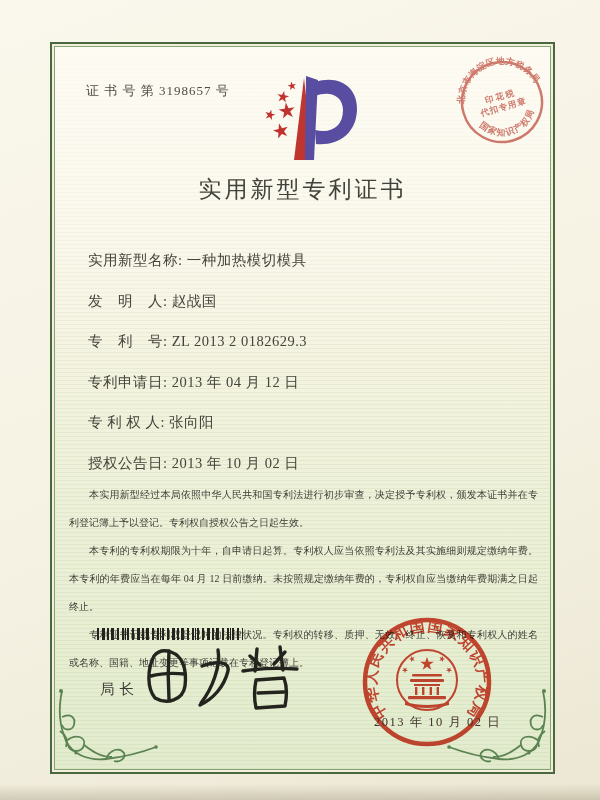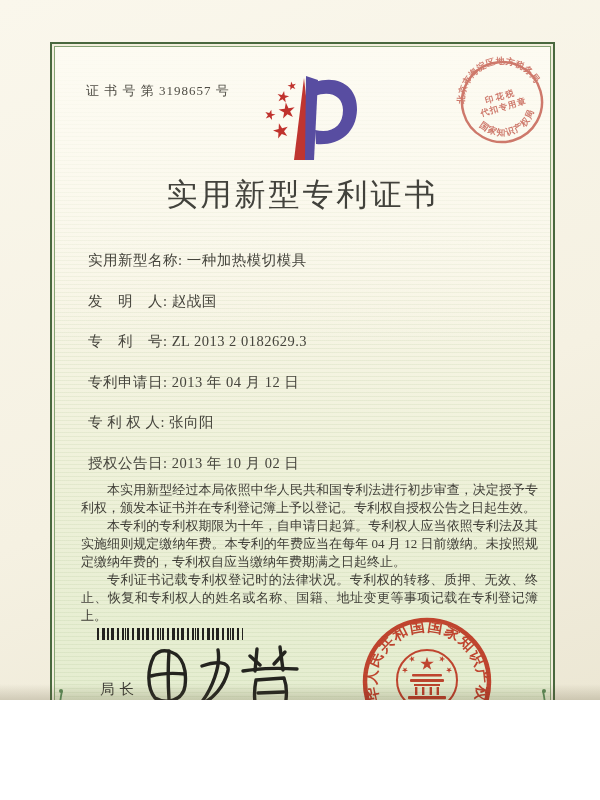--- a/index.html
+++ b/index.html
@@ -1,38 +1,38 @@
 <!DOCTYPE html>
 <html><head>
 <meta charset="utf-8">
 <style>
   html,body{margin:0;padding:0;}
   body{width:600px;height:800px;font-family:"Liberation Serif",serif;}
-  .photo{position:relative;width:600px;height:700px;overflow:hidden;
+  .photo{position:relative;width:600px;height:800px;overflow:hidden;
     background:linear-gradient(160deg,#faf7ec 0%,#f5f1e2 60%,#ece7d4 100%);}
   .photo-edge{position:absolute;left:0;right:0;bottom:0;height:16px;
     background:linear-gradient(180deg,rgba(0,0,0,0) 0%,rgba(90,80,50,.22) 100%);}
   .cert{position:absolute;left:50px;top:42px;width:501px;height:728px;
     border:2px solid #49683e;
     box-shadow:inset 0 0 0 2px #f2efdd, inset 0 0 0 3px #86a374;
     background:
       linear-gradient(180deg,rgba(253,251,242,.95) 0%,rgba(253,251,242,0) 42%),
       repeating-linear-gradient(180deg,rgba(122,158,92,.10) 0px,rgba(122,158,92,.10) 1px,rgba(255,255,255,0) 1px,rgba(255,255,255,0) 4px),
       linear-gradient(180deg,#fcfaf0 0%,#f8f5e6 32%,#eff1da 58%,#e7eed2 82%,#e2ebcd 100%);}
   .cert-no{position:absolute;left:34px;top:38px;font-size:13px;letter-spacing:1px;color:#4e4c44;}
   .logo{position:absolute;left:206px;top:30px;width:106px;height:92px;}
   .tax-stamp{position:absolute;left:400px;top:8px;width:100px;height:100px;
     transform:rotate(-16deg);opacity:.78;mix-blend-mode:multiply;}
   .title{position:absolute;left:0;top:130px;width:100%;text-align:center;
-    font-size:31px;letter-spacing:3px;color:#42423c;}
+    font-size:23px;letter-spacing:3px;color:#42423c;}
   .fields{position:absolute;left:36px;top:196px;width:440px;font-size:14.5px;
     line-height:40.6px;color:#45443c;letter-spacing:.5px;font-family:Liberation Serif, serif;}
   .fields .row{white-space:nowrap;}
-  .body-text{position:absolute;left:29px;right:15px;top:437px;font-size:13px;
-    line-height:18px;color:#3f3e37;text-align:justify;}
+  .body-text{position:absolute;left:17px;right:15px;top:437px;font-size:10px;
+    line-height:28px;color:#3f3e37;text-align:justify;}
   .body-text p{margin:0;text-indent:2em;}
   .barcode{position:absolute;left:45px;top:584px;width:146px;height:12px;
     background:
       repeating-linear-gradient(90deg,#23221f 0 2px,rgba(0,0,0,0) 2px 5px),
       repeating-linear-gradient(90deg,#23221f 0 1px,rgba(0,0,0,0) 1px 7px);}
   .director{position:absolute;left:48px;top:636px;font-size:14.5px;letter-spacing:5px;color:#3c3b34;text-align:right;}
   .signature{position:absolute;left:86px;top:598px;width:175px;height:78px;}
   .seal{position:absolute;left:297px;top:560px;width:156px;height:156px;
     mix-blend-mode:multiply;opacity:.92;z-index:2;}
   .seal-date{position:absolute;left:322px;top:670px;font-size:12.5px;letter-spacing:1.5px;

